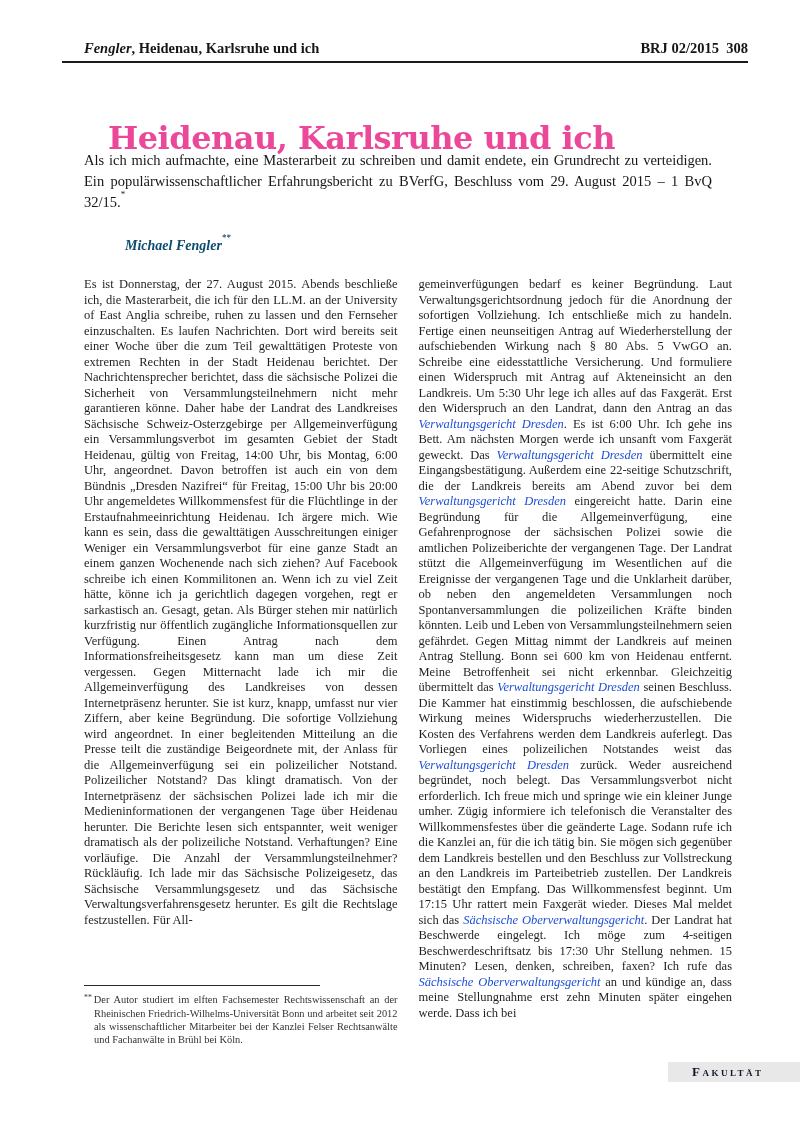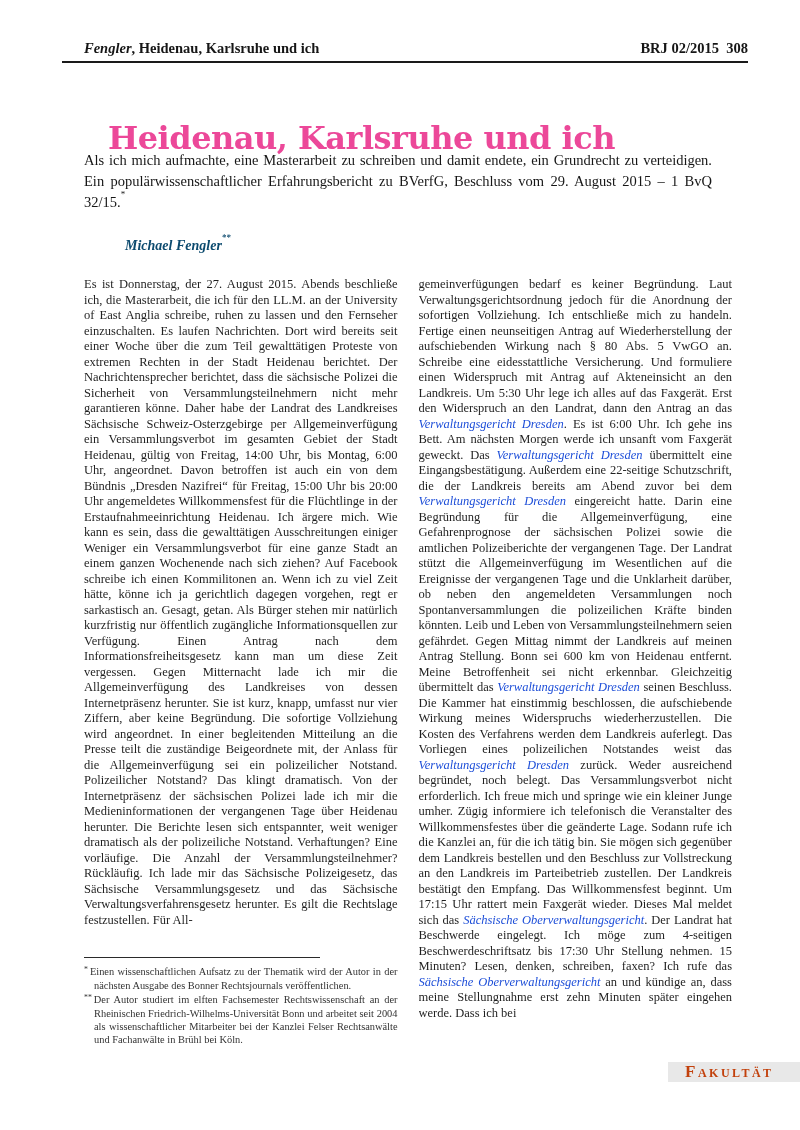--- a/index.html
+++ b/index.html
@@ -122,46 +122,45 @@
     left: 668px;
     width: 132px;
     height: 20px;
     background: #e8e8e8;
     display: flex;
     align-items: center;
   }
   .footer-label {
     font-variant: small-caps;
     font-weight: bold;
-    font-size: 17px;
+    font-size: 13px;
     letter-spacing: 2.5px;
-    color: #c2410c;
-    padding-left: 17px;
+    color: #0f172a;
+    padding-left: 24px;
   }
 </style>
 </head>
 <body>
 
 <div class="runhead">
   <span class="rh-left"><i>Fengler</i>, Heidenau, Karlsruhe und ich</span>
   <span class="rh-right">BRJ 02/2015  308</span>
 </div>
 <div class="runhead-rule"></div>
 
 <h1 class="article-title">Heidenau, Karlsruhe und ich</h1>
 <div class="article-subtitle">Als ich mich aufmachte, eine Masterarbeit zu schreiben und damit endete, ein Grundrecht zu verteidigen. Ein populärwissenschaftlicher Erfahrungsbericht zu BVerfG, Beschluss vom 29. August 2015 – 1 BvQ 32/15.<sup>*</sup></div>
 <div class="article-author">Michael Fengler<sup>**</sup></div>
 
 <div class="columns">
   <div class="col col-left">
     <div class="body-text">Es ist Donnerstag, der 27. August 2015. Abends beschließe ich, die Masterarbeit, die ich für den LL.M. an der University of East Anglia schreibe, ruhen zu lassen und den Fernseher einzuschalten. Es laufen Nachrichten. Dort wird bereits seit einer Woche über die zum Teil gewalttätigen Proteste von extremen Rechten in der Stadt Heidenau berichtet. Der Nachrichtensprecher berichtet, dass die sächsische Polizei die Sicherheit von Versammlungsteilnehmern nicht mehr garantieren könne. Daher habe der Landrat des Landkreises Sächsische Schweiz-Osterzgebirge per Allgemeinverfügung ein Versammlungsverbot im gesamten Gebiet der Stadt Heidenau, gültig von Freitag, 14:00 Uhr, bis Montag, 6:00 Uhr, angeordnet. Davon betroffen ist auch ein von dem Bündnis „Dresden Nazifrei“ für Freitag, 15:00 Uhr bis 20:00 Uhr angemeldetes Willkommensfest für die Flüchtlinge in der Erstaufnahmeeinrichtung Heidenau. Ich ärgere mich. Wie kann es sein, dass die gewalttätigen Ausschreitungen einiger Weniger ein Versammlungsverbot für eine ganze Stadt an einem ganzen Wochenende nach sich ziehen? Auf Facebook schreibe ich einen Kommilitonen an. Wenn ich zu viel Zeit hätte, könne ich ja gerichtlich dagegen vorgehen, regt er sarkastisch an. Gesagt, getan. Als Bürger stehen mir natürlich kurzfristig nur öffentlich zugängliche Informationsquellen zur Verfügung. Einen Antrag nach dem Informationsfreiheitsgesetz kann man um diese Zeit vergessen. Gegen Mitternacht lade ich mir die Allgemeinverfügung des Landkreises von dessen Internetpräsenz herunter. Sie ist kurz, knapp, umfasst nur vier Ziffern, aber keine Begründung. Die sofortige Vollziehung wird angeordnet. In einer begleitenden Mitteilung an die Presse teilt die zuständige Beigeordnete mit, der Anlass für die Allgemeinverfügung sei ein polizeilicher Notstand. Polizeilicher Notstand? Das klingt dramatisch. Von der Internetpräsenz der sächsischen Polizei lade ich mir die Medieninformationen der vergangenen Tage über Heidenau herunter. Die Berichte lesen sich entspannter, weit weniger dramatisch als der polizeiliche Notstand. Verhaftungen? Eine vorläufige. Die Anzahl der Versammlungsteilnehmer? Rückläufig. Ich lade mir das Sächsische Polizeigesetz, das Sächsische Versammlungsgesetz und das Sächsische Verwaltungsverfahrensgesetz herunter. Es gilt die Rechtslage festzustellen. Für All-</div>
     <div class="footnote-block">
       <div class="footnote-rule"></div>
-      <p class="footnote"><span class="fn-marker">*</span><span>Einen wissenschaftlichen Aufsatz zu der Thematik wird der Autor in der nächsten Ausgabe des Bonner Rechtsjournals veröffentlichen.</span></p>
-      <p class="footnote"><span class="fn-marker">**</span><span>Der Autor studiert im elften Fachsemester Rechtswissenschaft an der Rheinischen Friedrich-Wilhelms-Universität Bonn und arbeitet seit 2004 als wissenschaftlicher Mitarbeiter bei der Kanzlei Felser Rechtsanwälte und Fachanwälte in Brühl bei Köln.</span></p>
+      <p class="footnote"><span class="fn-marker">**</span><span>Der Autor studiert im elften Fachsemester Rechtswissenschaft an der Rheinischen Friedrich-Wilhelms-Universität Bonn und arbeitet seit 2012 als wissenschaftlicher Mitarbeiter bei der Kanzlei Felser Rechtsanwälte und Fachanwälte in Brühl bei Köln.</span></p>
     </div>
   </div>
   <div class="col col-right">
     <div class="body-text">gemeinverfügungen bedarf es keiner Begründung. Laut Verwaltungsgerichtsordnung jedoch für die Anordnung der sofortigen Vollziehung. Ich entschließe mich zu handeln. Fertige einen neunseitigen Antrag auf Wiederherstellung der aufschiebenden Wirkung nach § 80 Abs. 5 VwGO an. Schreibe eine eidesstattliche Versicherung. Und formuliere einen Widerspruch mit Antrag auf Akteneinsicht an den Landkreis. Um 5:30 Uhr lege ich alles auf das Faxgerät. Erst den Widerspruch an den Landrat, dann den Antrag an das <i>Verwaltungsgericht Dresden</i>. Es ist 6:00 Uhr. Ich gehe ins Bett. Am nächsten Morgen werde ich unsanft vom Faxgerät geweckt. Das <i>Verwaltungsgericht Dresden</i> übermittelt eine Eingangsbestätigung. Außerdem eine 22-seitige Schutzschrift, die der Landkreis bereits am Abend zuvor bei dem <i>Verwaltungsgericht Dresden</i> eingereicht hatte. Darin eine Begründung für die Allgemeinverfügung, eine Gefahrenprognose der sächsischen Polizei sowie die amtlichen Polizeiberichte der vergangenen Tage. Der Landrat stützt die Allgemeinverfügung im Wesentlichen auf die Ereignisse der vergangenen Tage und die Unklarheit darüber, ob neben den angemeldeten Versammlungen noch Spontanversammlungen die polizeilichen Kräfte binden könnten. Leib und Leben von Versammlungsteilnehmern seien gefährdet. Gegen Mittag nimmt der Landkreis auf meinen Antrag Stellung. Bonn sei 600 km von Heidenau entfernt. Meine Betroffenheit sei nicht erkennbar. Gleichzeitig übermittelt das <i>Verwaltungsgericht Dresden</i> seinen Beschluss. Die Kammer hat einstimmig beschlossen, die aufschiebende Wirkung meines Widerspruchs wiederherzustellen. Die Kosten des Verfahrens werden dem Landkreis auferlegt. Das Vorliegen eines polizeilichen Notstandes weist das <i>Verwaltungsgericht Dresden</i> zurück. Weder ausreichend begründet, noch belegt. Das Versammlungsverbot nicht erforderlich. Ich freue mich und springe wie ein kleiner Junge umher. Zügig informiere ich telefonisch die Veranstalter des Willkommensfestes über die geänderte Lage. Sodann rufe ich die Kanzlei an, für die ich tätig bin. Sie mögen sich gegenüber dem Landkreis bestellen und den Beschluss zur Vollstreckung an den Landkreis im Parteibetrieb zustellen. Der Landkreis bestätigt den Empfang. Das Willkommensfest beginnt. Um 17:15 Uhr rattert mein Faxgerät wieder. Dieses Mal meldet sich das <i>Sächsische Oberverwaltungsgericht</i>. Der Landrat hat Beschwerde eingelegt. Ich möge zum 4-seitigen Beschwerdeschriftsatz bis 17:30 Uhr Stellung nehmen. 15 Minuten? Lesen, denken, schreiben, faxen? Ich rufe das <i>Sächsische Oberverwaltungsgericht</i> an und kündige an, dass meine Stellungnahme erst zehn Minuten später eingehen werde. Dass ich bei</div>
   </div>
 </div>
 
 <div class="footer-bar">
   <span class="footer-label">Fakultät</span>
 </div>

